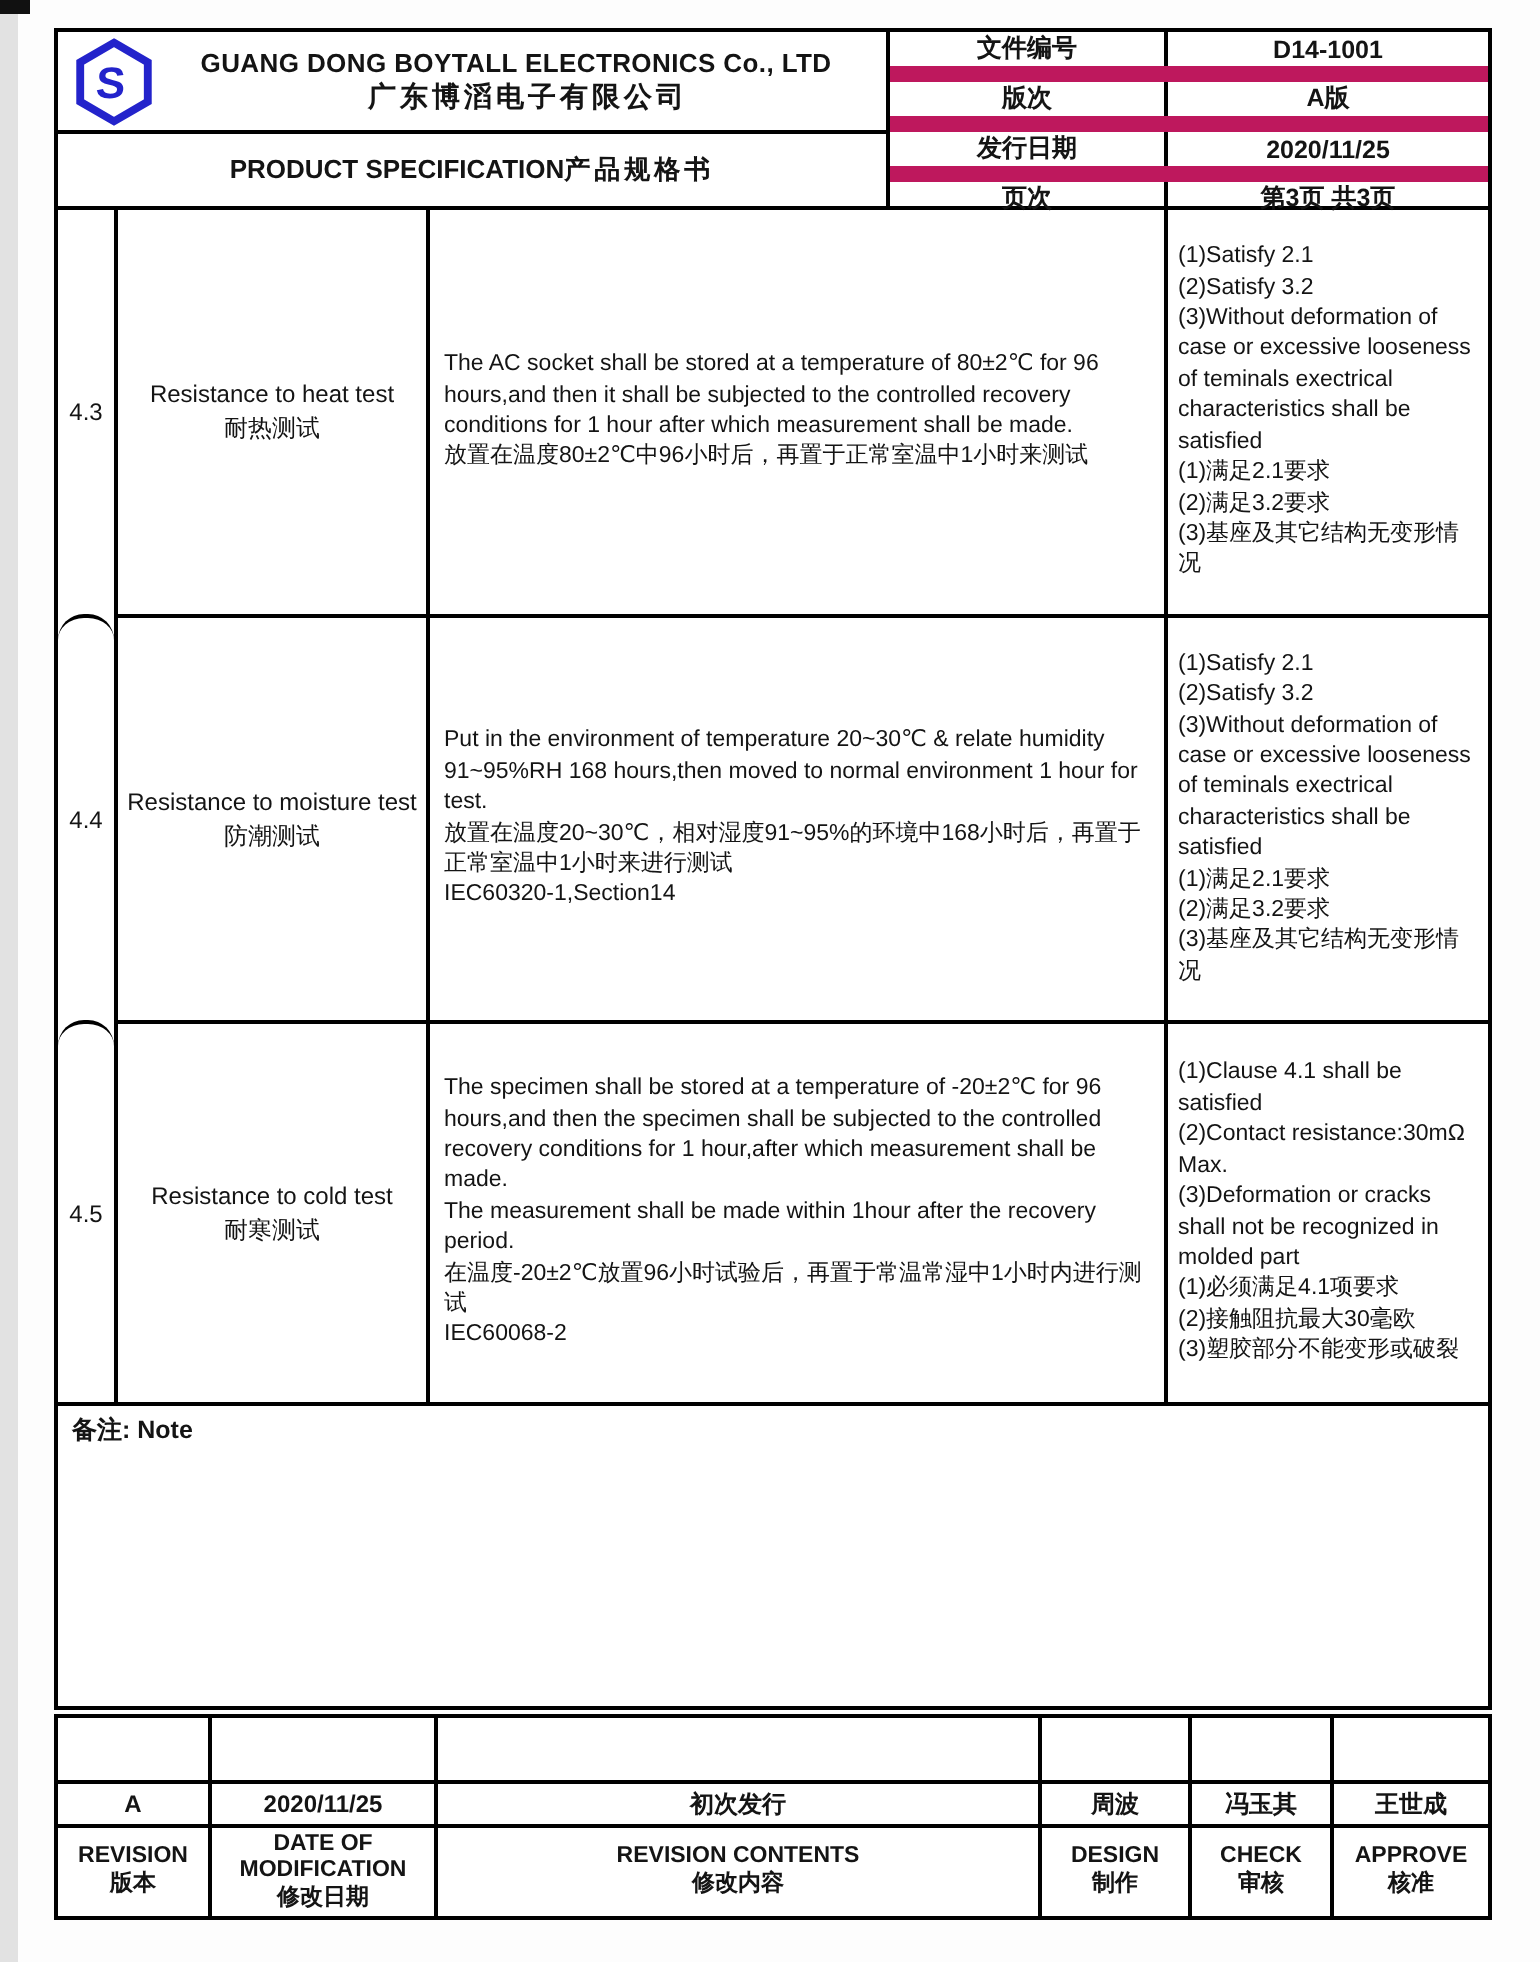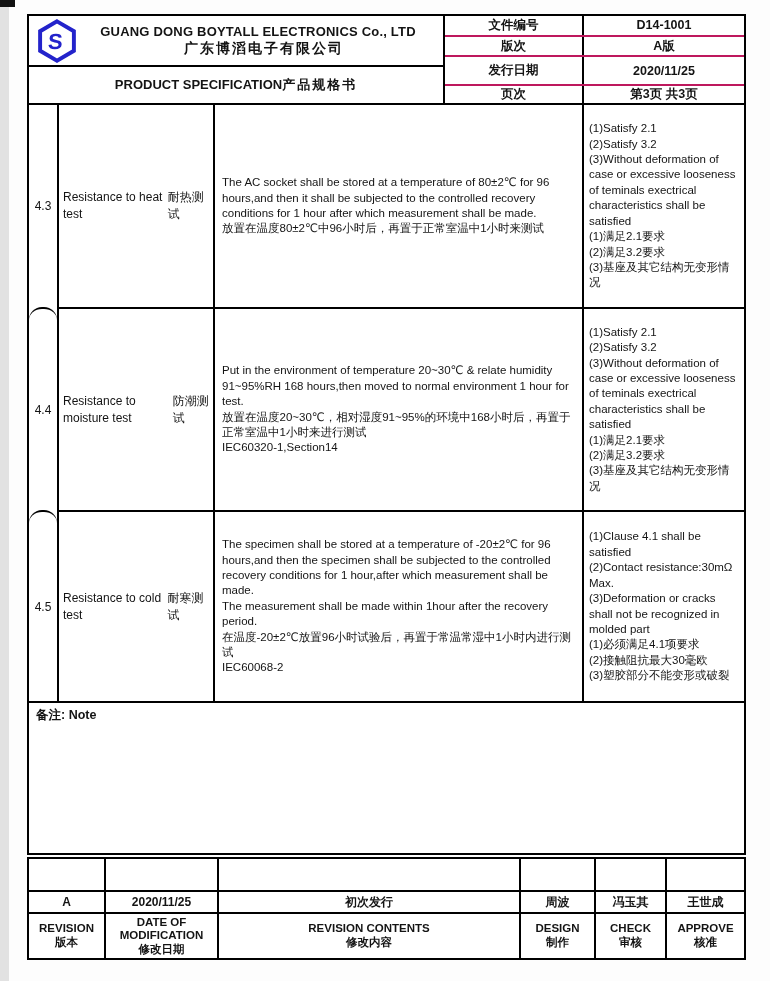--- a/index.html
+++ b/index.html
@@ -17,32 +17,32 @@
   .h-company { height:51px; border-bottom:2px solid #000; display:flex; align-items:center; padding:2px 4px 2px 8px; }
   .logo { width:40px; height:44px; flex:0 0 auto; display:flex; align-items:center; justify-content:center; }
   .h-company-text { flex:1; text-align:center; line-height:1.25; }
   .company-en { font-weight:bold; font-size:13px; letter-spacing:0.2px; }
   .company-cn { font-weight:bold; font-size:14px; letter-spacing:2px;margin-left:12px; }
   .h-title { flex:1; display:flex; flex-direction:row; align-items:center; justify-content:center; line-height:1.3; }
   .title-en { font-weight:bold; font-size:13px; }
   .title-cn { font-weight:bold; font-size:13px; letter-spacing:2px; }
   .h-right { flex:1; border-left:2px solid #000; display:flex; flex-direction:column; }
   .h-field { display:flex; }
-  .h-field + .h-field { border-top:2px solid #be185d;justify-content:flex-end; }
+  .h-field + .h-field { border-top:8px solid #be185d;justify-content:flex-end; }
   .f0 { height:24px; } .f1 { height:25px; } .f2 { height:36px; } .f3 { flex:1; }
   .h-label { width:139px; border-right:2px solid #000; display:flex; align-items:center; justify-content:center; font-weight:bold; font-size:12.5px; }
   .h-value { flex:1; display:flex; align-items:center; justify-content:center; font-weight:bold; font-size:12.5px; }
 
   
   .main-table { display:grid; grid-template-columns:28px 156px 369px 1fr; grid-template-rows:202px 203px 191px 152px; border:2px solid #000; border-top:none; background:#fff; }
   .cell { min-width:0; min-height:0; }
   .bl { border-left:2px solid #000; }
   .bt { border-top:2px solid #000; }
   .c-no { display:flex; align-items:center; justify-content:center; font-size:12px;border-radius:13px; }
-  .c-name { display:flex; flex-direction:row; align-items:center; justify-content:center; text-align:left; font-size:12px; line-height:1.4; padding:0 4px; }
+  .c-name { display:flex; flex-direction:column; align-items:center; justify-content:center; text-align:right; font-size:12px; line-height:1.4; padding:0 4px; }
   .c-desc { display:flex; flex-direction:column; justify-content:center; font-size:11.5px; line-height:1.34; padding:4px 7px; }
   .c-crit { display:flex; flex-direction:column; justify-content:center; font-size:11.5px; line-height:1.34; padding:4px 5px; }
   .prelines { white-space:pre-line; }
   .note-cell { grid-column:1 / 5; padding:4px 7px; font-weight:bold; font-size:12.5px; }
 
   
   .rev-table { margin-top:2px; display:grid; grid-template-columns:75px 113px 302px 75px 71px 1fr; grid-template-rows:31px 22px 46px; border:2px solid #000; background:#fff; }
   .r-cell { display:flex; flex-direction:column; align-items:center; justify-content:center; text-align:center; font-size:12px; font-weight:bold; line-height:1.18; padding:1px 2px; }
   .rh { font-size:11.5px; }
 

